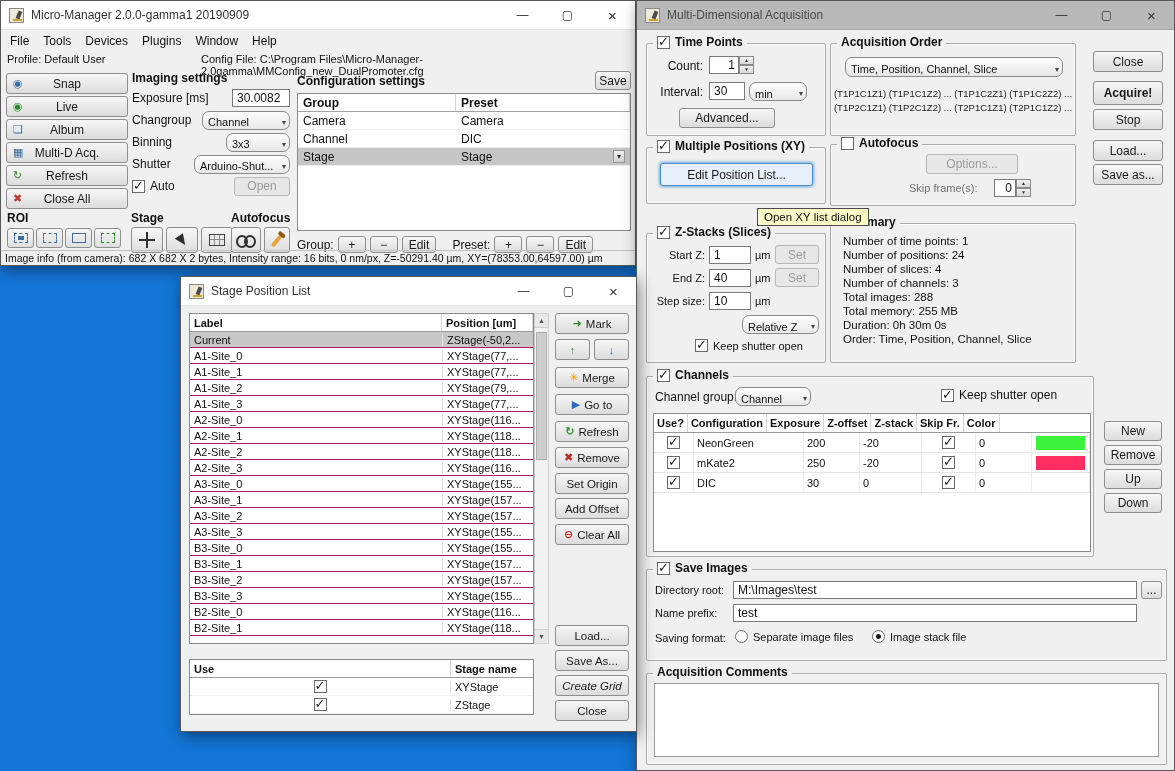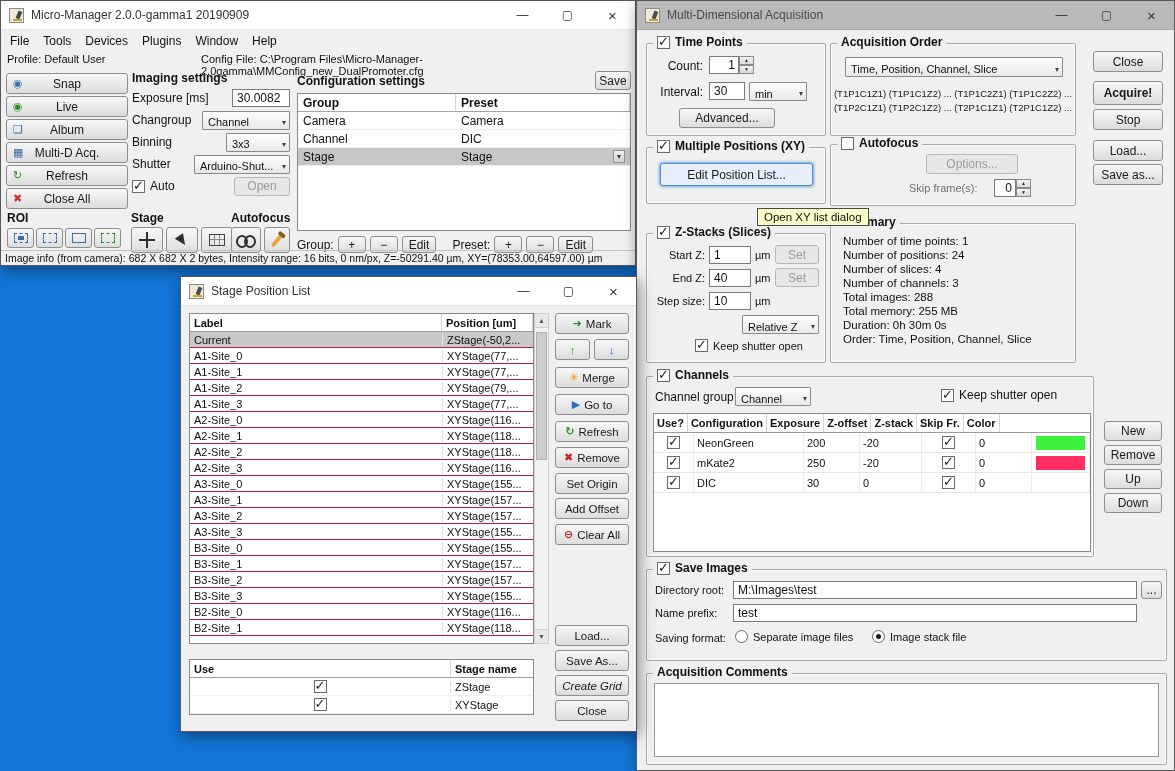--- a/index.html
+++ b/index.html
@@ -31,21 +31,21 @@
          background:linear-gradient(#f7f7f7,#dcdcdc); border:1px solid #8e8e8e; border-radius:3px;
          font-size:12px; color:#1a1a1a; padding:1px 6px; font-family:inherit; }
   .btn.sm { width:28px; height:17px; padding:0; }
   .btn.disabled { color:#9b9b9b; background:#e7e7e7; border-color:#b8b8b8; }
   .btn.focus-btn { background:#e7f0fa; border:1px solid #4f8fd0; box-shadow:0 0 3px 1px #6fa8dc; }
   .cb { width:13px; height:13px; min-width:13px; background:#fff; border:1px solid #6a6a6a; position:relative; display:inline-block; }
   .cb.on::after { content:"✓"; position:absolute; left:0px; top:-3px; font-size:13px; font-weight:bold; color:#1c1c1c; }
   .radio { width:13px; height:13px; min-width:13px; border:1px solid #6a6a6a; border-radius:50%; background:#fff; position:relative; display:inline-block; }
   .radio.on::after { content:""; position:absolute; left:3px; top:3px; width:5px; height:5px; border-radius:50%; background:#1c1c1c; }
   .input { background:#fff; border:1px solid #7a7a7a; font-size:12px; padding:1px 4px; display:flex; align-items:center; height:18px; }
-  .combo { background:linear-gradient(#fdfdfd,#e8e8e8); border:1px solid #8a8a8a; border-radius:1px; display:flex; align-items:center; justify-content:space-between; padding:4px 3px 0 5px; font-size:11px; height:19px; }
+  .combo { background:linear-gradient(#fdfdfd,#e8e8e8); border:1px solid #8a8a8a; border-radius:7px; display:flex; align-items:center; justify-content:space-between; padding:4px 3px 0 5px; font-size:11px; height:19px; }
   .combo .arrow { font-size:8px; color:#444; margin-left:4px; }
   .spinner { display:flex; height:18px; }
   .spin-val { background:#fff; border:1px solid #7a7a7a; text-align:right; padding:1px 3px; font-size:12px; display:block; }
   .spin-btns { display:flex; flex-direction:column; width:15px; }
   .spin-btns span { flex:1; background:linear-gradient(#f2f2f2,#d9d9d9); border:1px solid #8a8a8a; font-size:5px; line-height:5px; display:flex; align-items:center; justify-content:center; color:#333; }
 
   
   .group { position:absolute; border:1px solid #a9a9a9; border-radius:2px; box-shadow:inset 0 0 0 1px #fbfbfb; }
   .glabel { position:absolute; top:-9px; left:6px; background:#f0f0f0; padding:0 4px; font-weight:bold; font-size:12px; display:flex; align-items:center; gap:5px; line-height:15px; }
 
@@ -463,27 +463,27 @@
     <div class="st-head">
       <div style="flex:1;">Use</div>
       <div class="sname">Stage name</div>
     </div>
     <div>
 
     <div class="srow">
         <div class="su">
             <span class="cb on"></span>
           </div>
-        <div class="sn">ZStage</div>
+        <div class="sn">XYStage</div>
       </div>
         <div class="srow">
         <div class="su">
             <span class="cb on"></span>
           </div>
-        <div class="sn">XYStage</div>
+        <div class="sn">ZStage</div>
       </div>
       </div>
   </div>
 </div>
 
 <div class="window" style="left:636px;top:0;width:539px;height:771px;z-index:20;">
   <div class="titlebar inactive">
     <span class="app-icon"></span>
     <span class="title-text">Multi-Dimensional Acquisition</span>
     <div class="win-controls">

